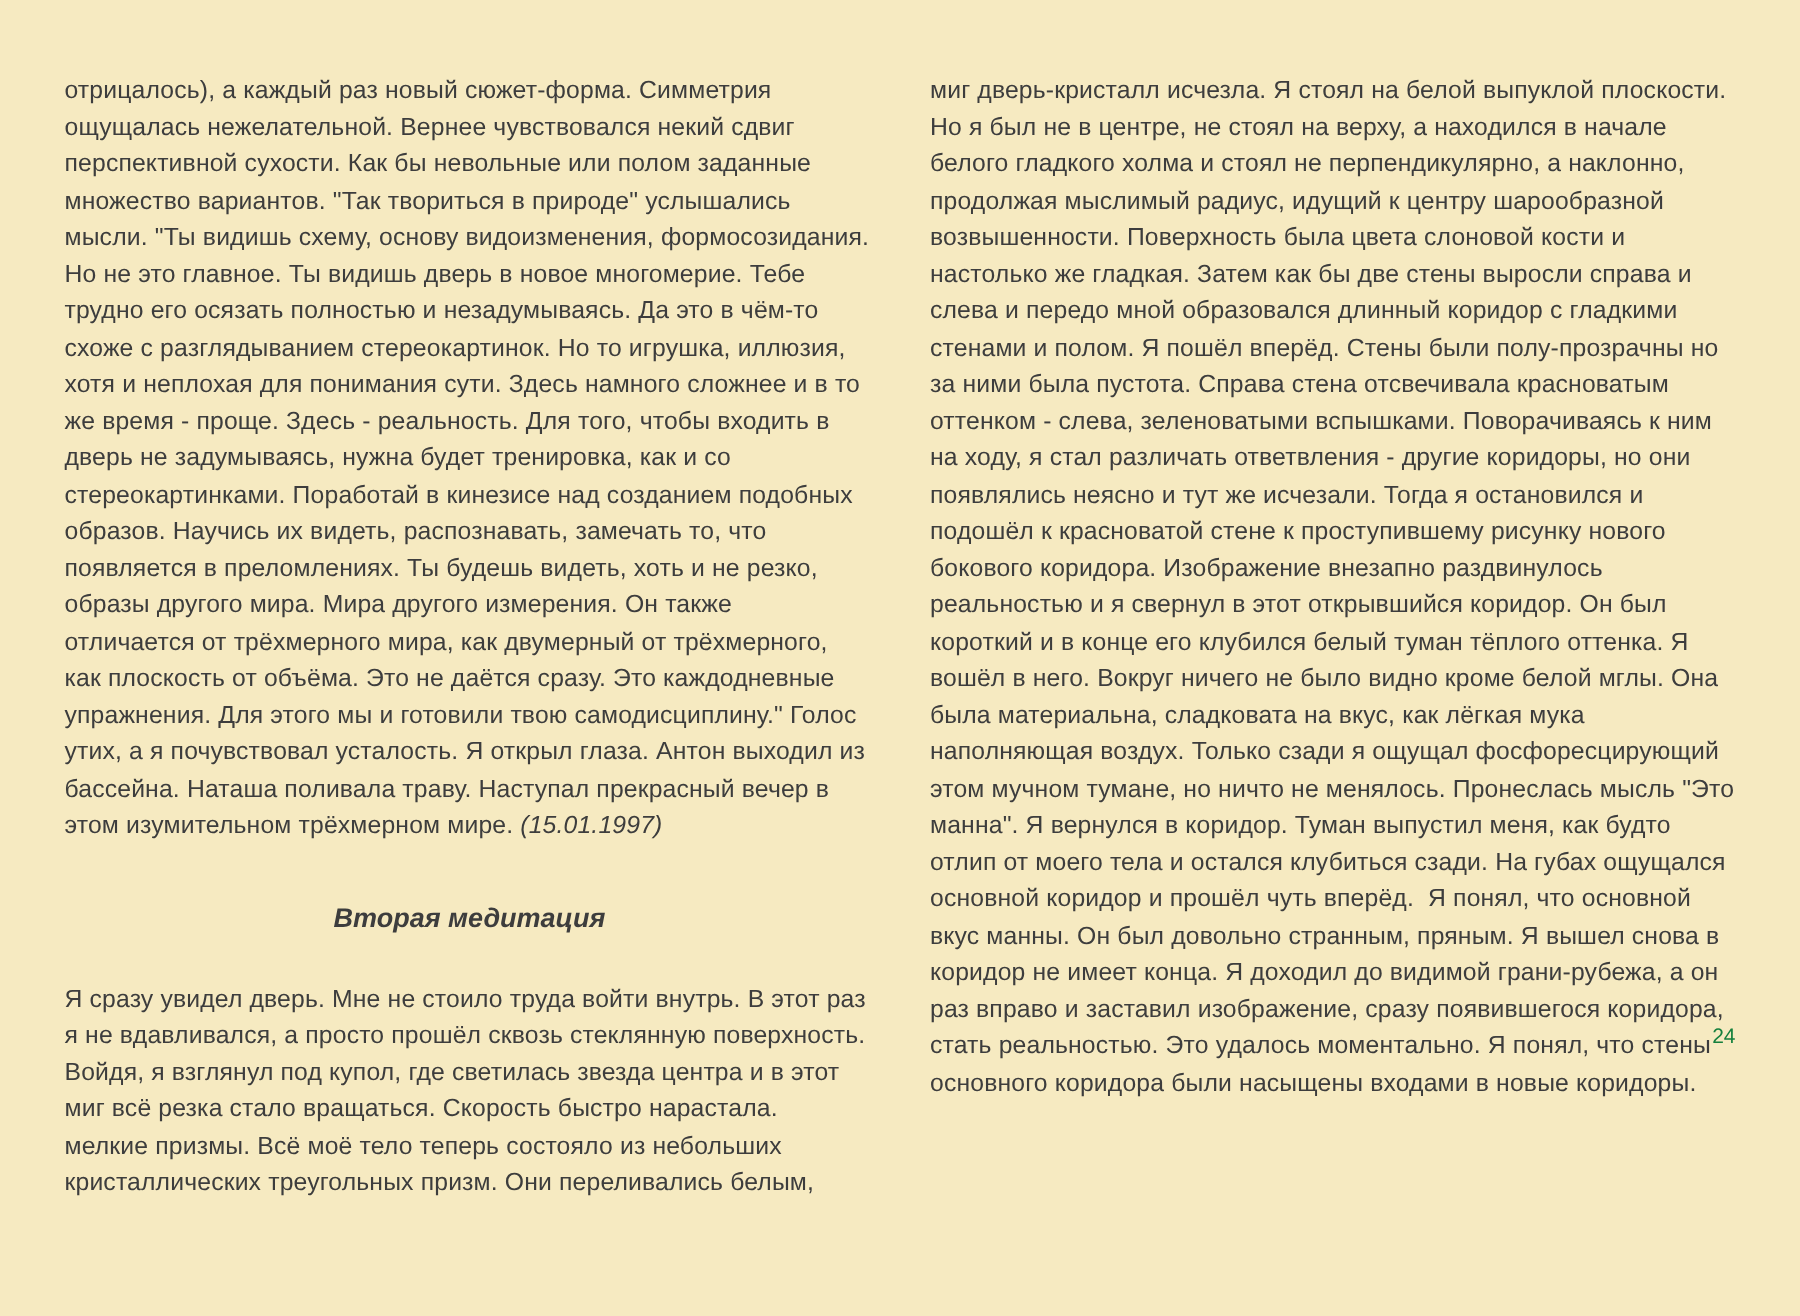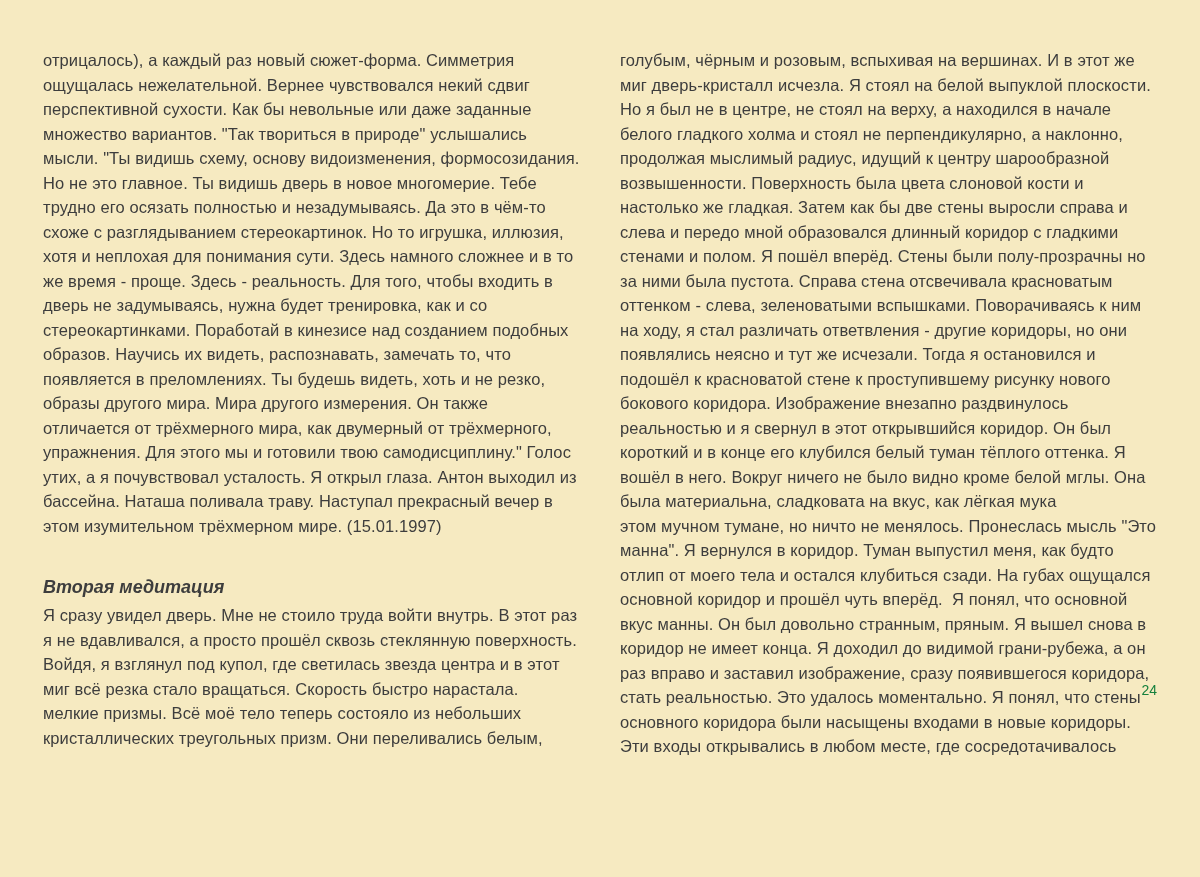--- a/index.html
+++ b/index.html
@@ -29,102 +29,104 @@
     width: 540px;
   }
   .text-line {
     font-size: 16.5px;
     line-height: 24.5px;
     white-space: pre;
     letter-spacing: 0.1px;
   }
   .section-heading {
     margin-top: 37px;
-    margin-bottom: 3px;
+    margin-bottom: 29px;
     font-size: 18px;
     font-weight: bold;
     font-style: italic;
     line-height: 25px;
+    text-align: center;
   }
   .italic {
+    font-style: italic;
   }
   .page-number {
     position: absolute;
     right: 43px;
     bottom: 12px;
     font-size: 14px;
     color: #15803d;
   }
 </style>
 </head>
 <body>
 
 <div class="page">
   <div class="columns">
     <div class="col">
       <div>
           <div class="text-line">отрицалось), а каждый раз новый сюжет-форма. Симметрия</div>
           <div class="text-line">ощущалась нежелательной. Вернее чувствовался некий сдвиг</div>
-          <div class="text-line">перспективной сухости. Как бы невольные или даже заданные</div>
+          <div class="text-line">перспективной сухости. Как бы невольные или полом заданные</div>
           <div class="text-line">множество вариантов. "Так твориться в природе" услышались</div>
           <div class="text-line">мысли. "Ты видишь схему, основу видоизменения, формосозидания.</div>
           <div class="text-line">Но не это главное. Ты видишь дверь в новое многомерие. Тебе</div>
           <div class="text-line">трудно его осязать полностью и незадумываясь. Да это в чём-то</div>
           <div class="text-line">схоже с разглядыванием стереокартинок. Но то игрушка, иллюзия,</div>
           <div class="text-line">хотя и неплохая для понимания сути. Здесь намного сложнее и в то</div>
           <div class="text-line">же время - проще. Здесь - реальность. Для того, чтобы входить в</div>
           <div class="text-line">дверь не задумываясь, нужна будет тренировка, как и со</div>
           <div class="text-line">стереокартинками. Поработай в кинезисе над созданием подобных</div>
           <div class="text-line">образов. Научись их видеть, распознавать, замечать то, что</div>
           <div class="text-line">появляется в преломлениях. Ты будешь видеть, хоть и не резко,</div>
           <div class="text-line">образы другого мира. Мира другого измерения. Он также</div>
           <div class="text-line">отличается от трёхмерного мира, как двумерный от трёхмерного,</div>
+          <div class="text-line">как плоскость от объёма. Это не даётся сразу. Это каждодневные</div>
           <div class="text-line">упражнения. Для этого мы и готовили твою самодисциплину." Голос</div>
           <div class="text-line">утих, а я почувствовал усталость. Я открыл глаза. Антон выходил из</div>
           <div class="text-line">бассейна. Наташа поливала траву. Наступал прекрасный вечер в</div>
           <div class="text-line"><span>этом изумительном трёхмерном мире. </span><span class="italic">(15.01.1997)</span></div>
         </div>
       <div class="section-heading">Вторая медитация</div>
       <div>
           <div class="text-line">Я сразу увидел дверь. Мне не стоило труда войти внутрь. В этот раз</div>
           <div class="text-line">я не вдавливался, а просто прошёл сквозь стеклянную поверхность.</div>
           <div class="text-line">Войдя, я взглянул под купол, где светилась звезда центра и в этот</div>
           <div class="text-line">миг всё резка стало вращаться. Скорость быстро нарастала.</div>
           <div class="text-line">мелкие призмы. Всё моё тело теперь состояло из небольших</div>
           <div class="text-line">кристаллических треугольных призм. Они переливались белым,</div>
         </div>
     </div>
     <div class="col">
       <div>
-          <div class="text-line">голубым, чёрным и розовым, вспыхивая на вершинах. И в этот же</div>
           <div class="text-line">миг дверь-кристалл исчезла. Я стоял на белой выпуклой плоскости.</div>
           <div class="text-line">Но я был не в центре, не стоял на верху, а находился в начале</div>
           <div class="text-line">белого гладкого холма и стоял не перпендикулярно, а наклонно,</div>
           <div class="text-line">продолжая мыслимый радиус, идущий к центру шарообразной</div>
           <div class="text-line">возвышенности. Поверхность была цвета слоновой кости и</div>
           <div class="text-line">настолько же гладкая. Затем как бы две стены выросли справа и</div>
           <div class="text-line">слева и передо мной образовался длинный коридор с гладкими</div>
           <div class="text-line">стенами и полом. Я пошёл вперёд. Стены были полу-прозрачны но</div>
           <div class="text-line">за ними была пустота. Справа стена отсвечивала красноватым</div>
           <div class="text-line">оттенком - слева, зеленоватыми вспышками. Поворачиваясь к ним</div>
           <div class="text-line">на ходу, я стал различать ответвления - другие коридоры, но они</div>
           <div class="text-line">появлялись неясно и тут же исчезали. Тогда я остановился и</div>
           <div class="text-line">подошёл к красноватой стене к проступившему рисунку нового</div>
           <div class="text-line">бокового коридора. Изображение внезапно раздвинулось</div>
           <div class="text-line">реальностью и я свернул в этот открывшийся коридор. Он был</div>
           <div class="text-line">короткий и в конце его клубился белый туман тёплого оттенка. Я</div>
           <div class="text-line">вошёл в него. Вокруг ничего не было видно кроме белой мглы. Она</div>
           <div class="text-line">была материальна, сладковата на вкус, как лёгкая мука</div>
+          <div class="text-line">наполняющая воздух. Только сзади я ощущал фосфоресцирующий</div>
           <div class="text-line">этом мучном тумане, но ничто не менялось. Пронеслась мысль "Это</div>
           <div class="text-line">манна". Я вернулся в коридор. Туман выпустил меня, как будто</div>
           <div class="text-line">отлип от моего тела и остался клубиться сзади. На губах ощущался</div>
           <div class="text-line">основной коридор и прошёл чуть вперёд.  Я понял, что основной</div>
           <div class="text-line">вкус манны. Он был довольно странным, пряным. Я вышел снова в</div>
           <div class="text-line">коридор не имеет конца. Я доходил до видимой грани-рубежа, а он</div>
           <div class="text-line">раз вправо и заставил изображение, сразу появившегося коридора,</div>
           <div class="text-line">стать реальностью. Это удалось моментально. Я понял, что стены</div>
           <div class="text-line">основного коридора были насыщены входами в новые коридоры.</div>
-          <div class="text-line">Эти входы открывались в любом месте, где сосредотачивалось</div>
         </div>
     </div>
   </div>
   <div class="page-number">24</div>
 </div>
 
 </body></html>

